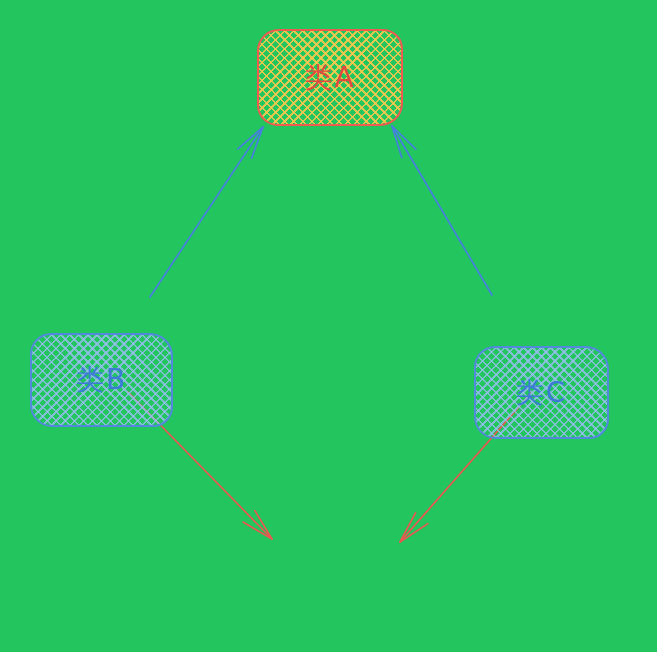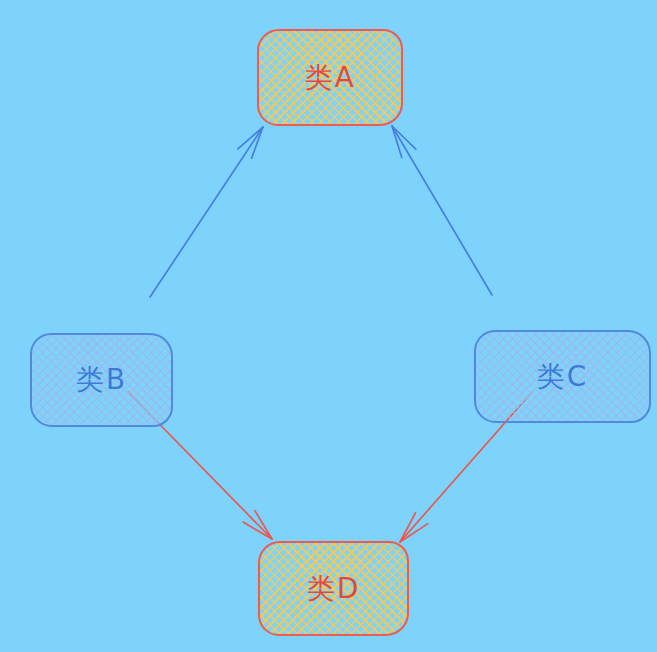--- a/index.html
+++ b/index.html
@@ -1,20 +1,20 @@
 <!DOCTYPE html>
 <html><head>
 <meta charset="utf-8">
 <style>
   html, body { margin: 0; padding: 0; background: #ffffff; }
   .canvas {
     position: relative;
     width: 657px;
     height: 652px;
-    background: #7dd3fc;
+    background: #22c55e;
     overflow: hidden;
     font-family: "DejaVu Sans", sans-serif;
   }
   .edges-layer {
     position: absolute;
     left: 0; top: 0;
     width: 657px; height: 652px;
     pointer-events: none;
   }
   .node {
@@ -43,21 +43,21 @@
     border-color: #5289dc;
     color: #3d7ad8;
     border-radius: 21px 23px 20px 22px;
     background-image:
       repeating-linear-gradient(45deg,  rgba(148,190,236,0.80) 0 1.7px, transparent 1.7px 6.4px),
       repeating-linear-gradient(-45deg, rgba(148,190,236,0.80) 0 1.7px, transparent 1.7px 6.4px);
     margin-top: 36px;
   }
   #node-a { left: 257px; top: 29px;  width: 146px; height: 97px; }
   #node-b { left: 30px;  top: 297px; width: 143px; height: 94px; }
-  #node-c { left: 474px; top: 294px; width: 177px; height: 93px; }
+  #node-c { left: 474px; top: 310px; width: 135px; height: 93px; }
   #node-d { left: 258px; top: 541px; width: 151px; height: 95px; }
   .edge { fill: none; stroke-width: 1.7; stroke-linecap: round; stroke-linejoin: round; }
   .edge.blue { stroke: #477fe0; }
   .edge.red  { stroke: #e95850; }
 </style>
 </head>
 <body>
 
 <div class="canvas">
 
@@ -89,17 +89,14 @@
   </div>
 
   <div class="node blue" id="node-b">
     <span class="label">类B</span>
   </div>
 
   <div class="node blue" id="node-c">
     <span class="label">类C</span>
   </div>
 
-  <div class="node red" id="node-d">
-    <span class="label">类D</span>
-  </div>
 
 </div>
 
 </body></html>

